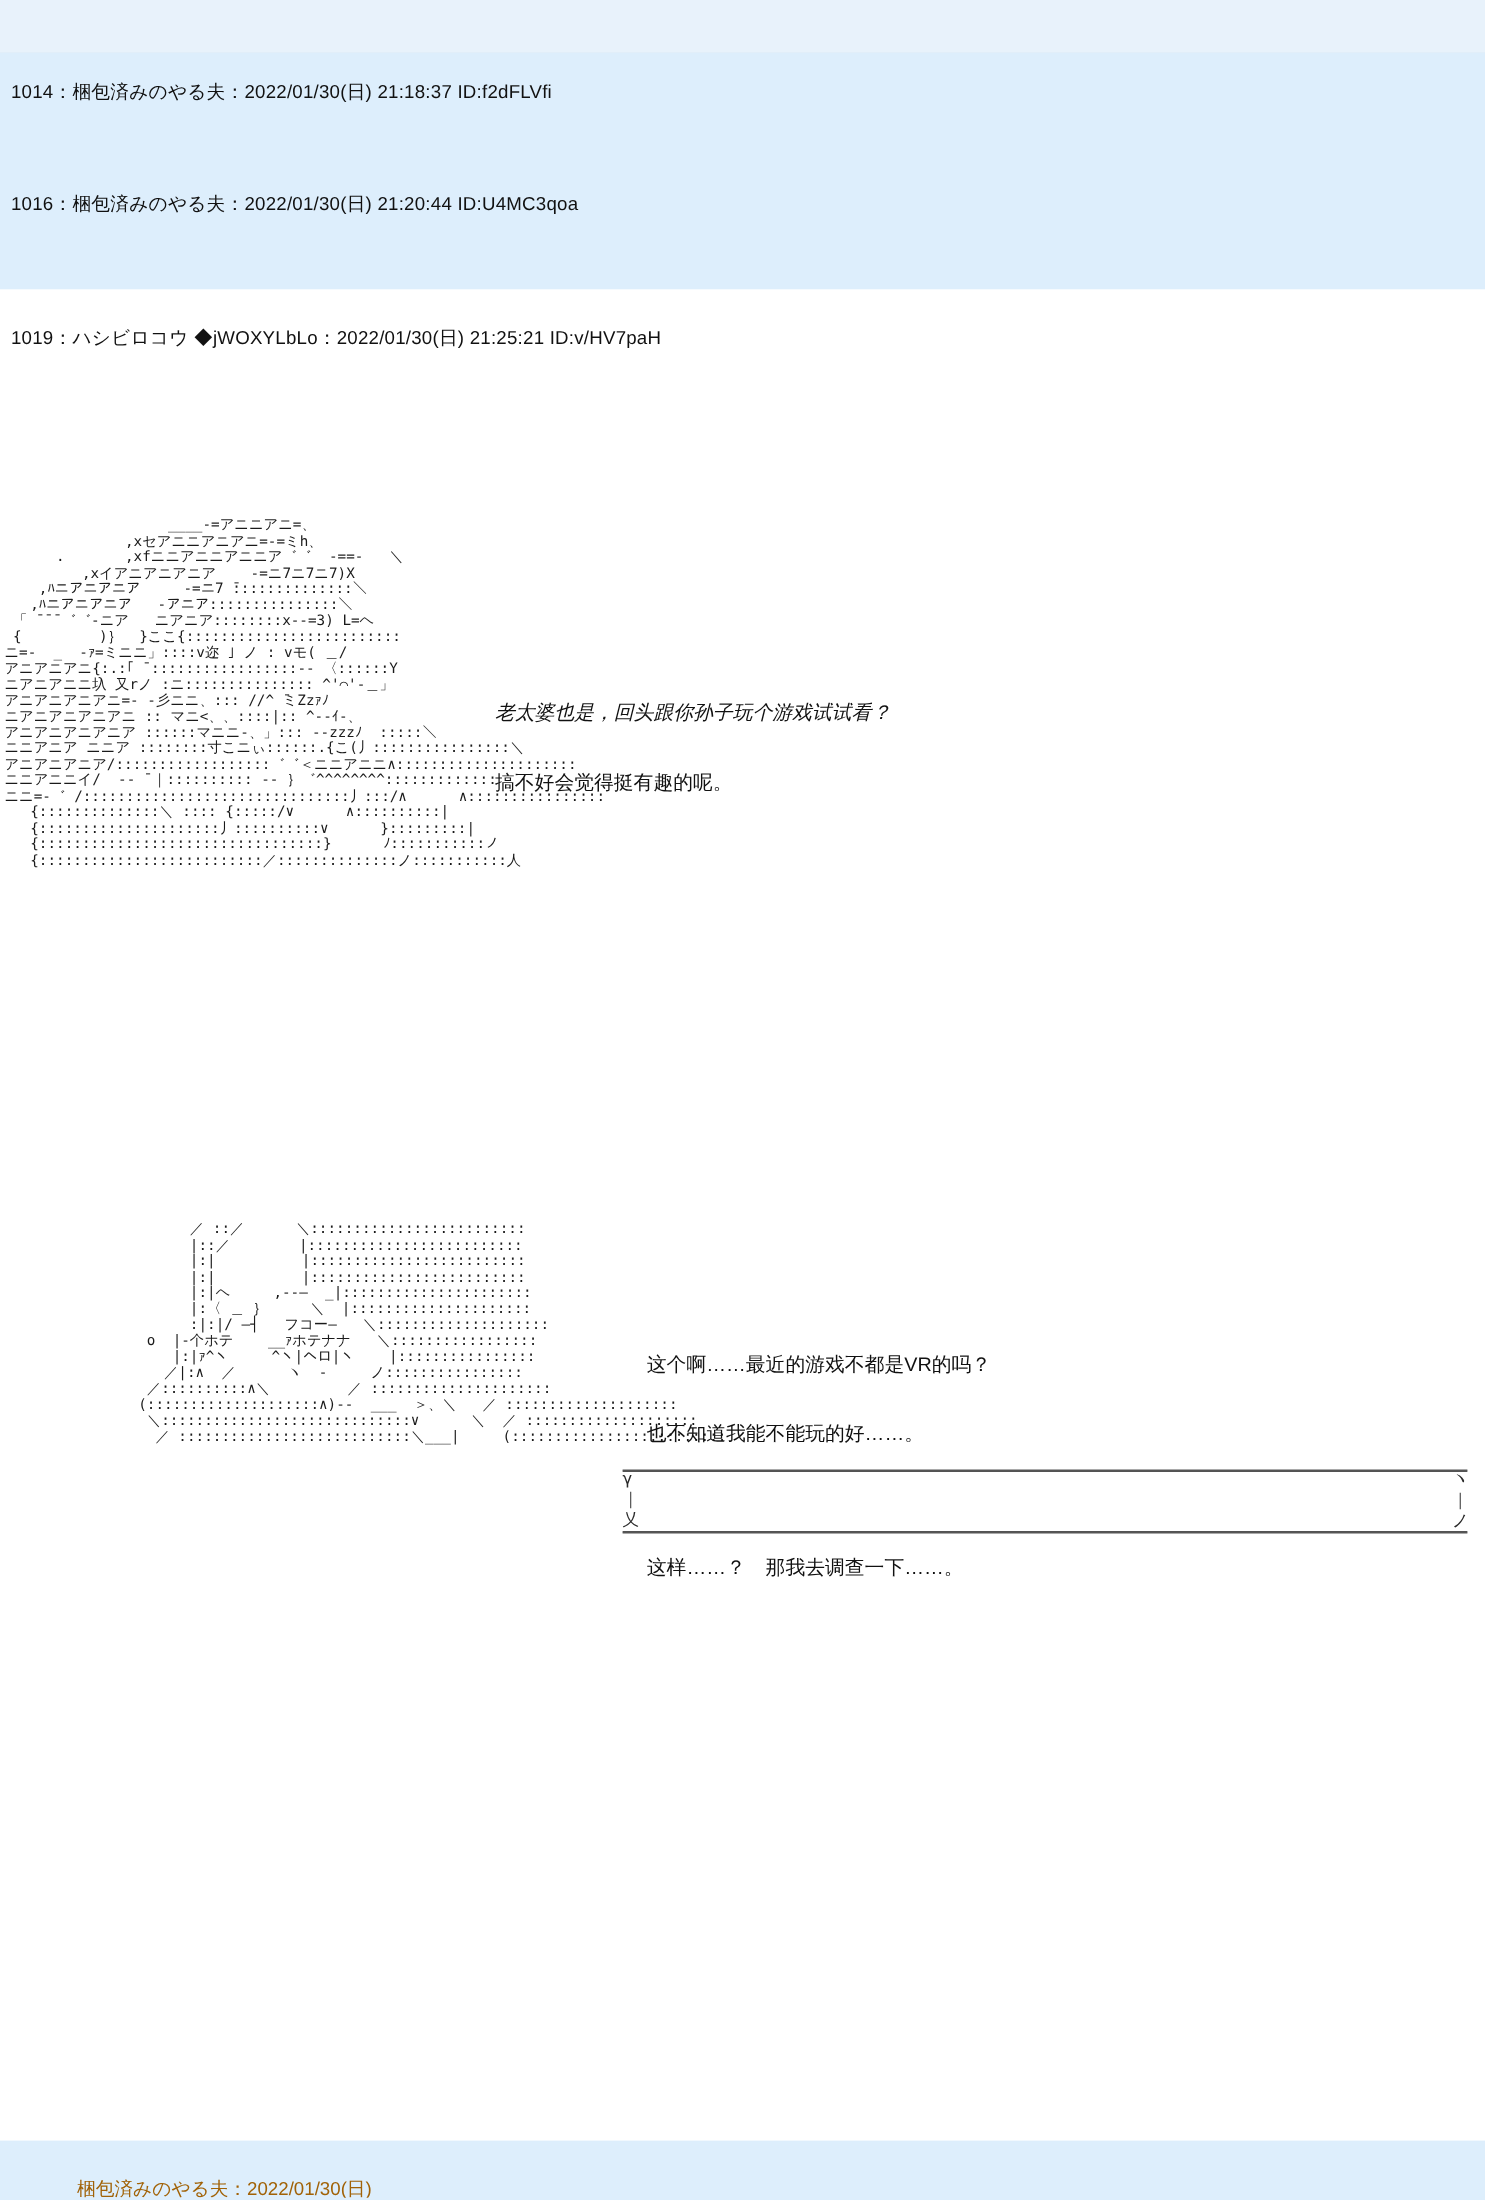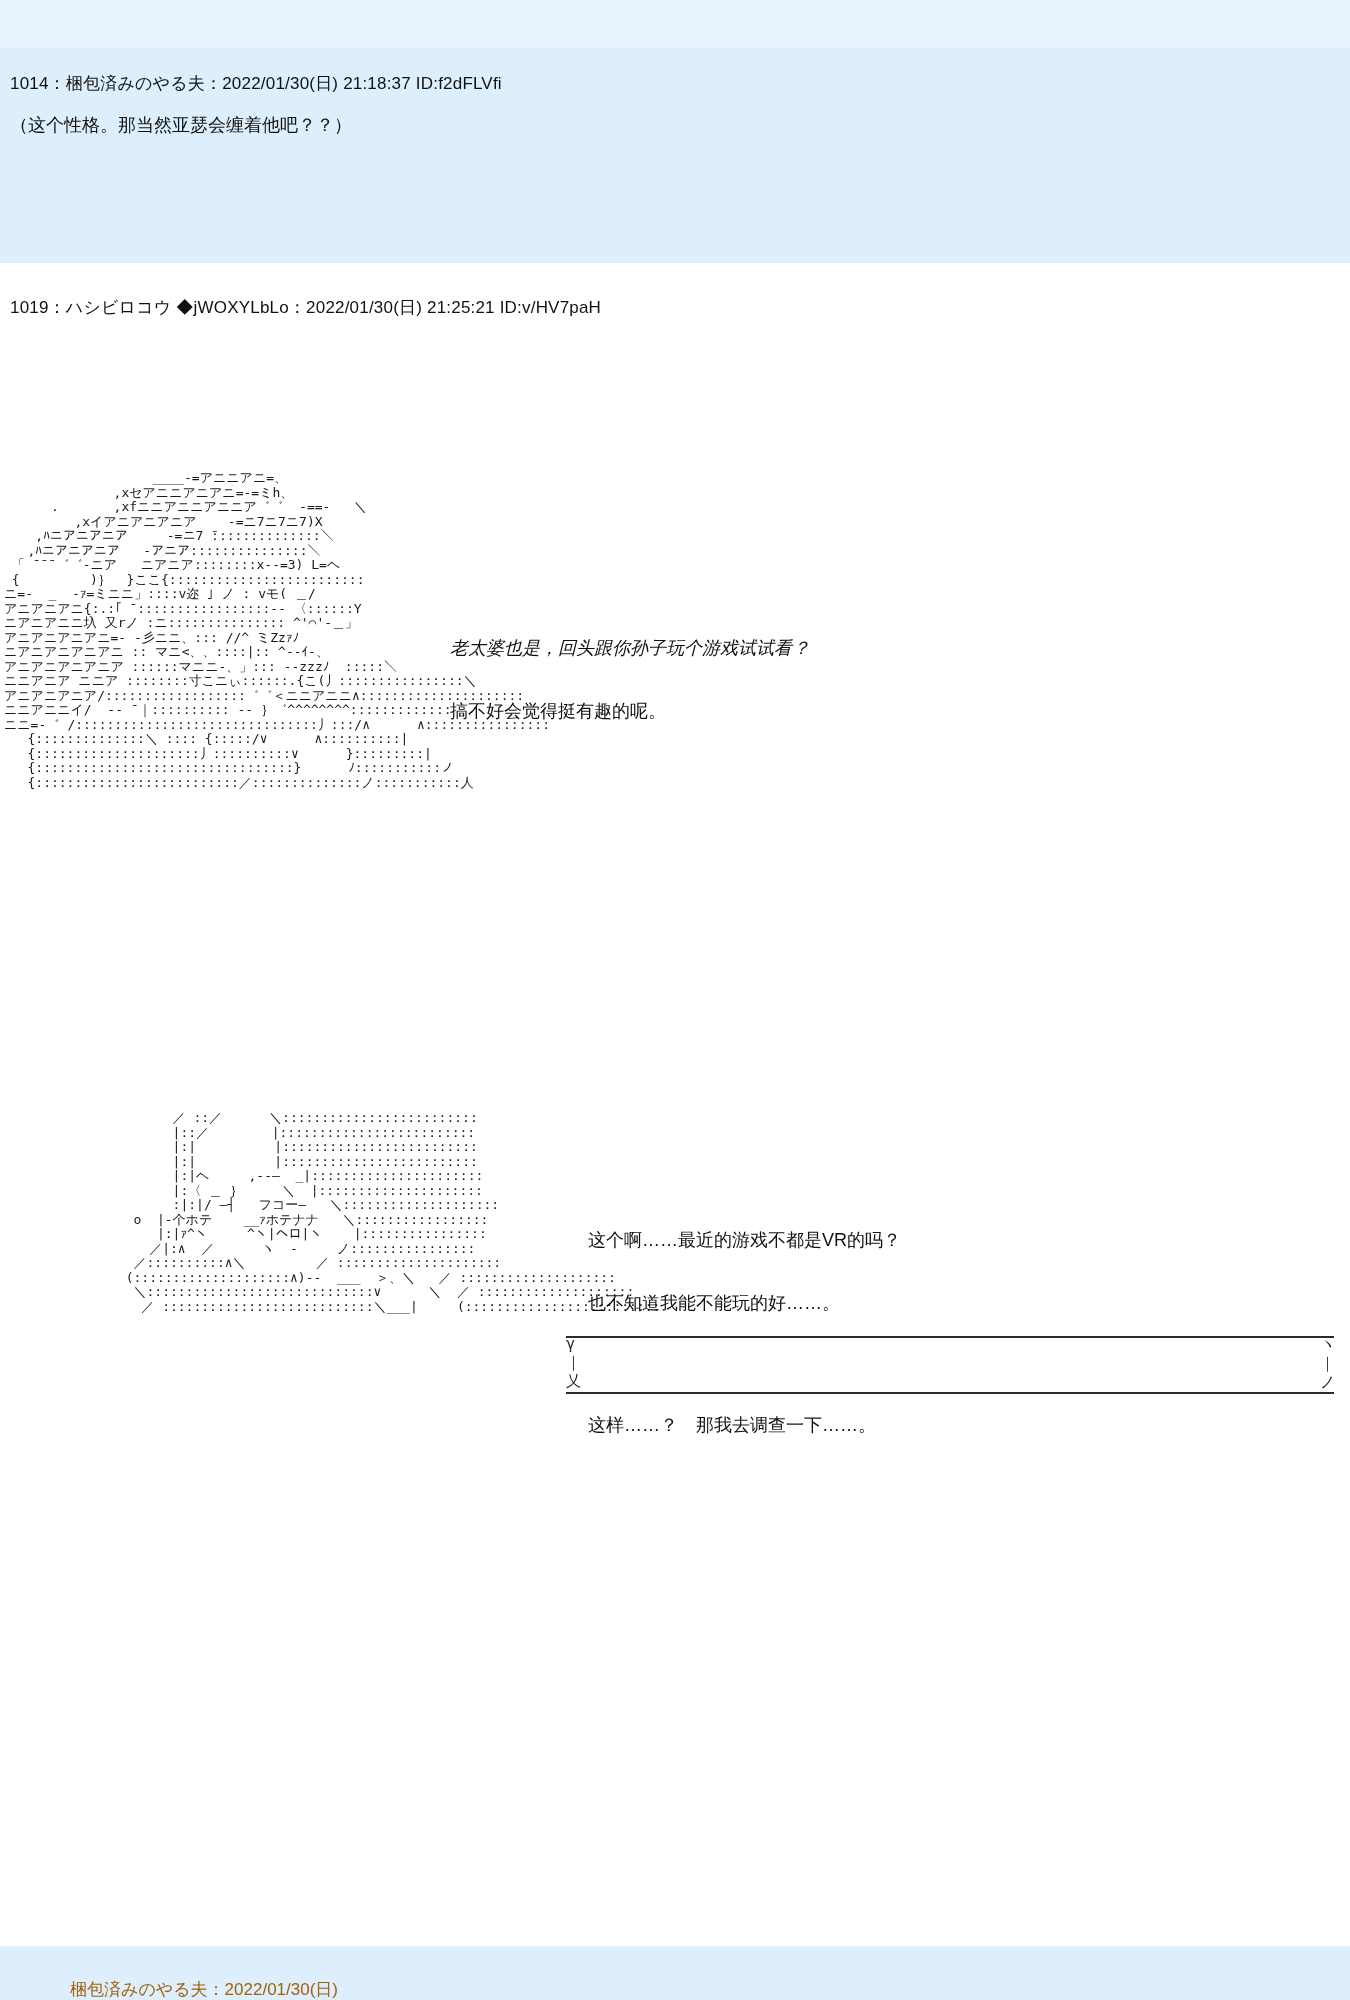--- a/index.html
+++ b/index.html
@@ -111,24 +111,24 @@
 <body>
 
 <div class="page">
 
   <div class="band-top"></div>
   <div class="band-mid"></div>
   <div class="band-bottom"></div>
 
   <div class="post" style="top:72px;">
     <div class="post-header">1014：梱包済みのやる夫：2022/01/30(日) 21:18:37 ID:f2dFLVfi</div>
-    <div class="post-body">（这个性格。那当然亚瑟会缠着他吧？？）</div>
   </div>
 
   <div class="post" style="top:174px;">
+    <div class="post-header">1016：梱包済みのやる夫：2022/01/30(日) 21:20:44 ID:U4MC3qoa</div>
   </div>
 
   <div class="post" style="top:296px;">
     <div class="post-header">1019：ハシビロコウ ◆jWOXYLbLo：2022/01/30(日) 21:25:21 ID:v/HV7paH</div>
   </div>
 
   <div class="aa-wrap" style="left:4px; top:458px;">
     <pre class="aa">                   ____-=アニニアニ=、
               ,xセアニニアニアニ=-=ミh、
       .       ,xfニニアニニアニニア゛゛  -==-   ＼

